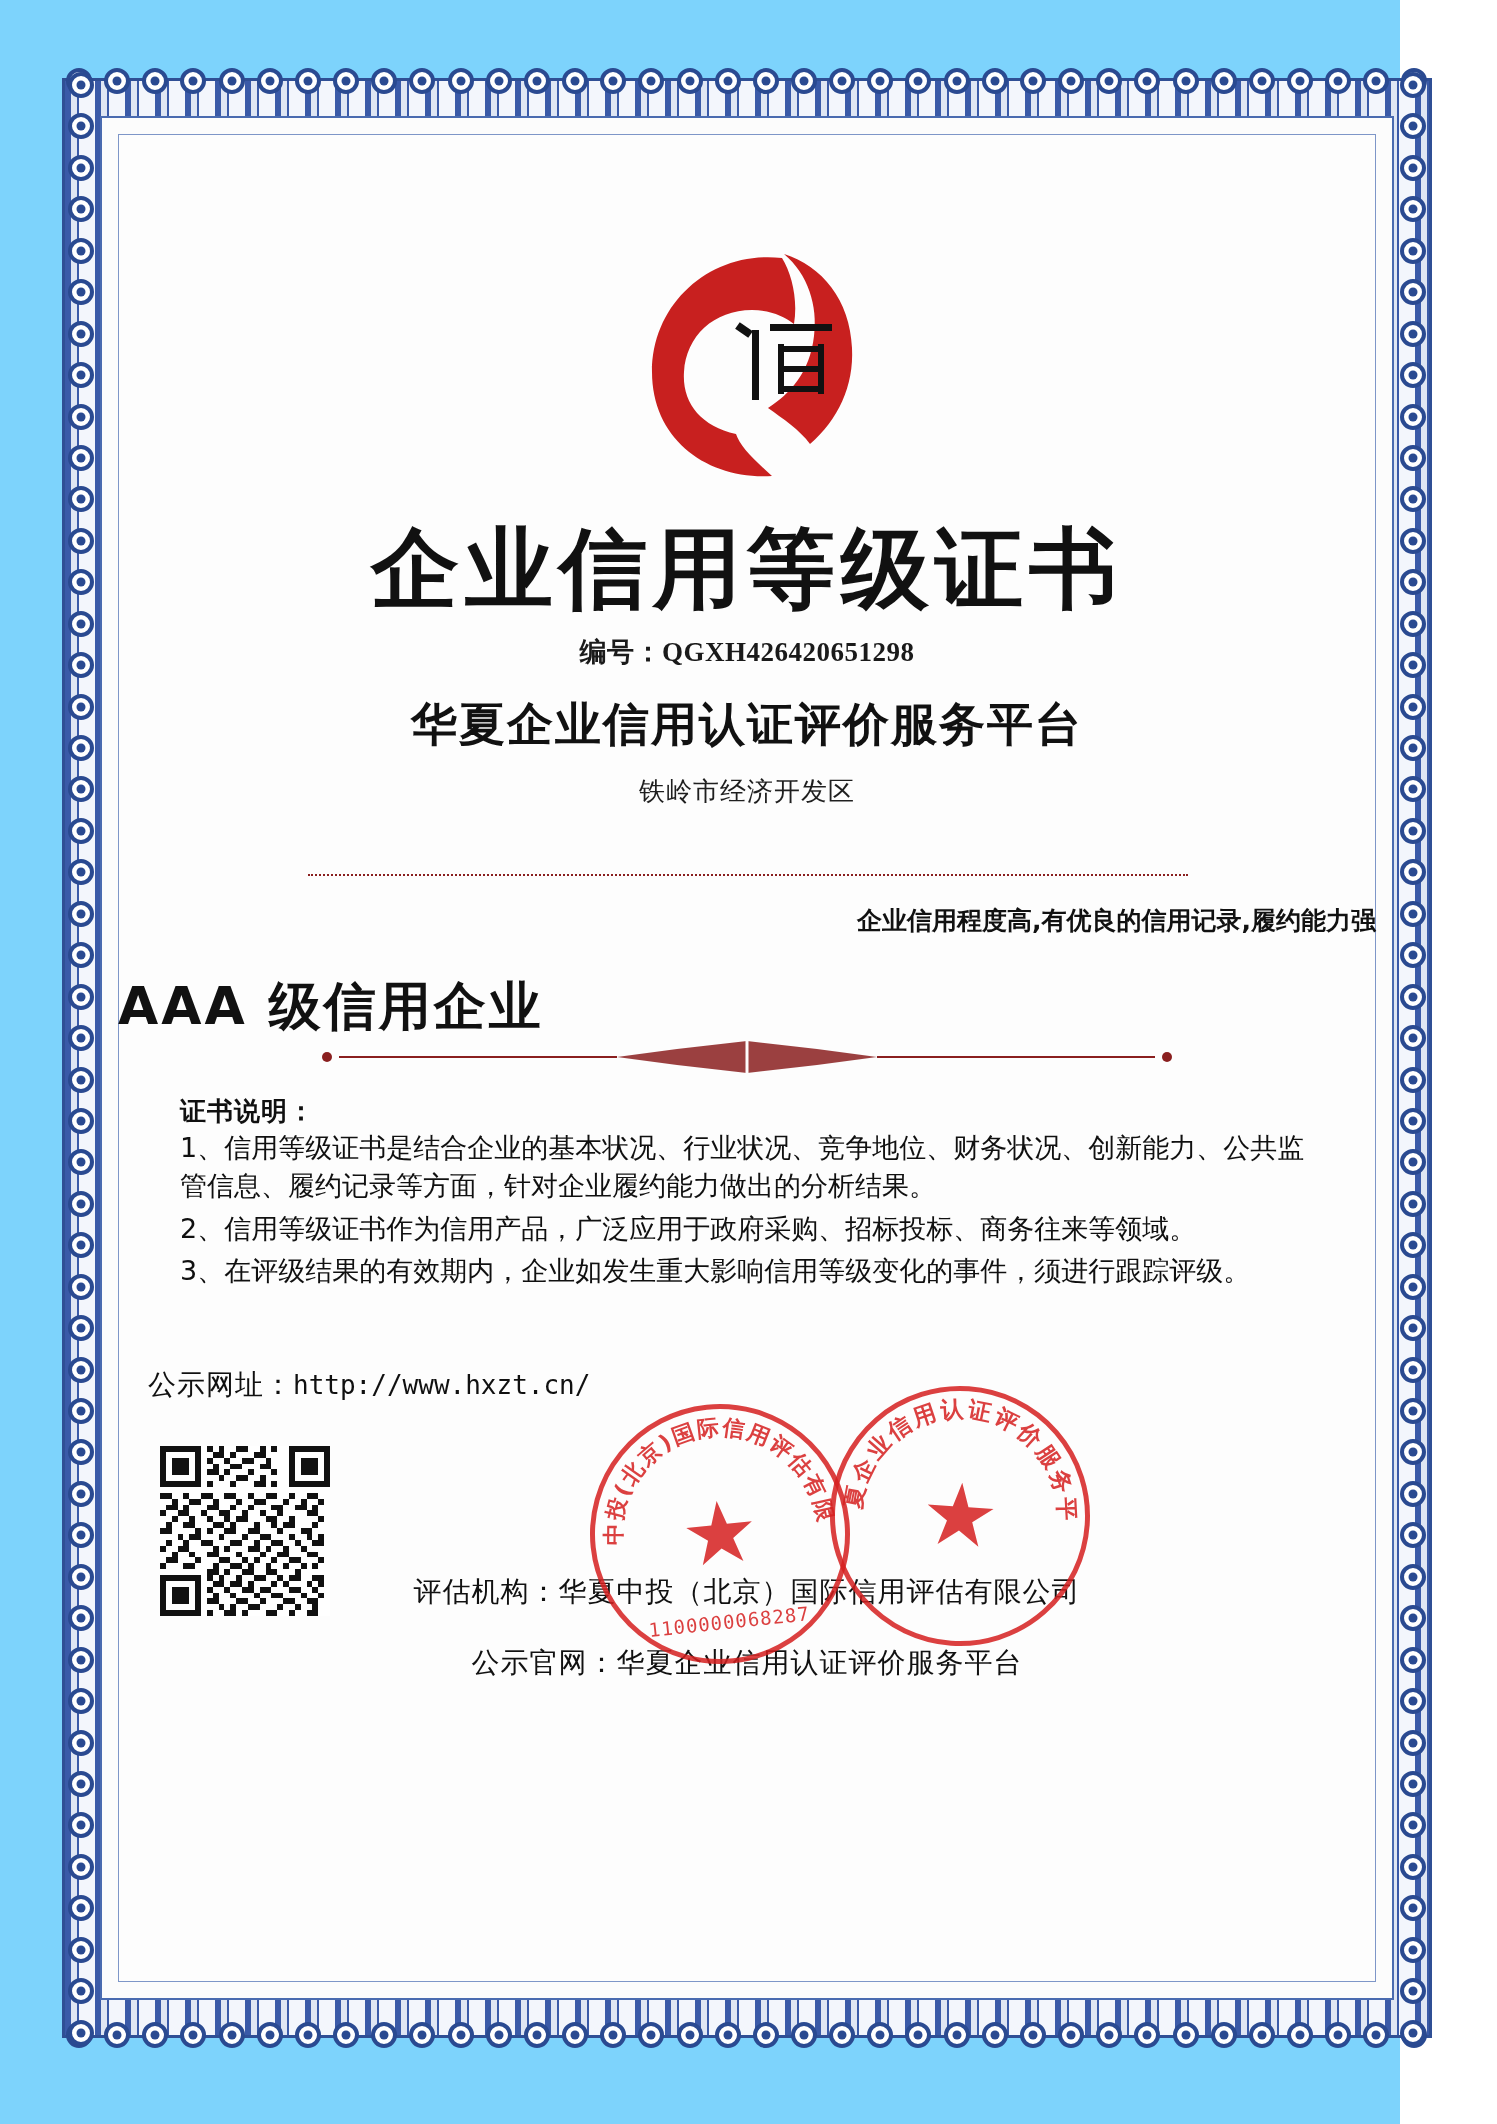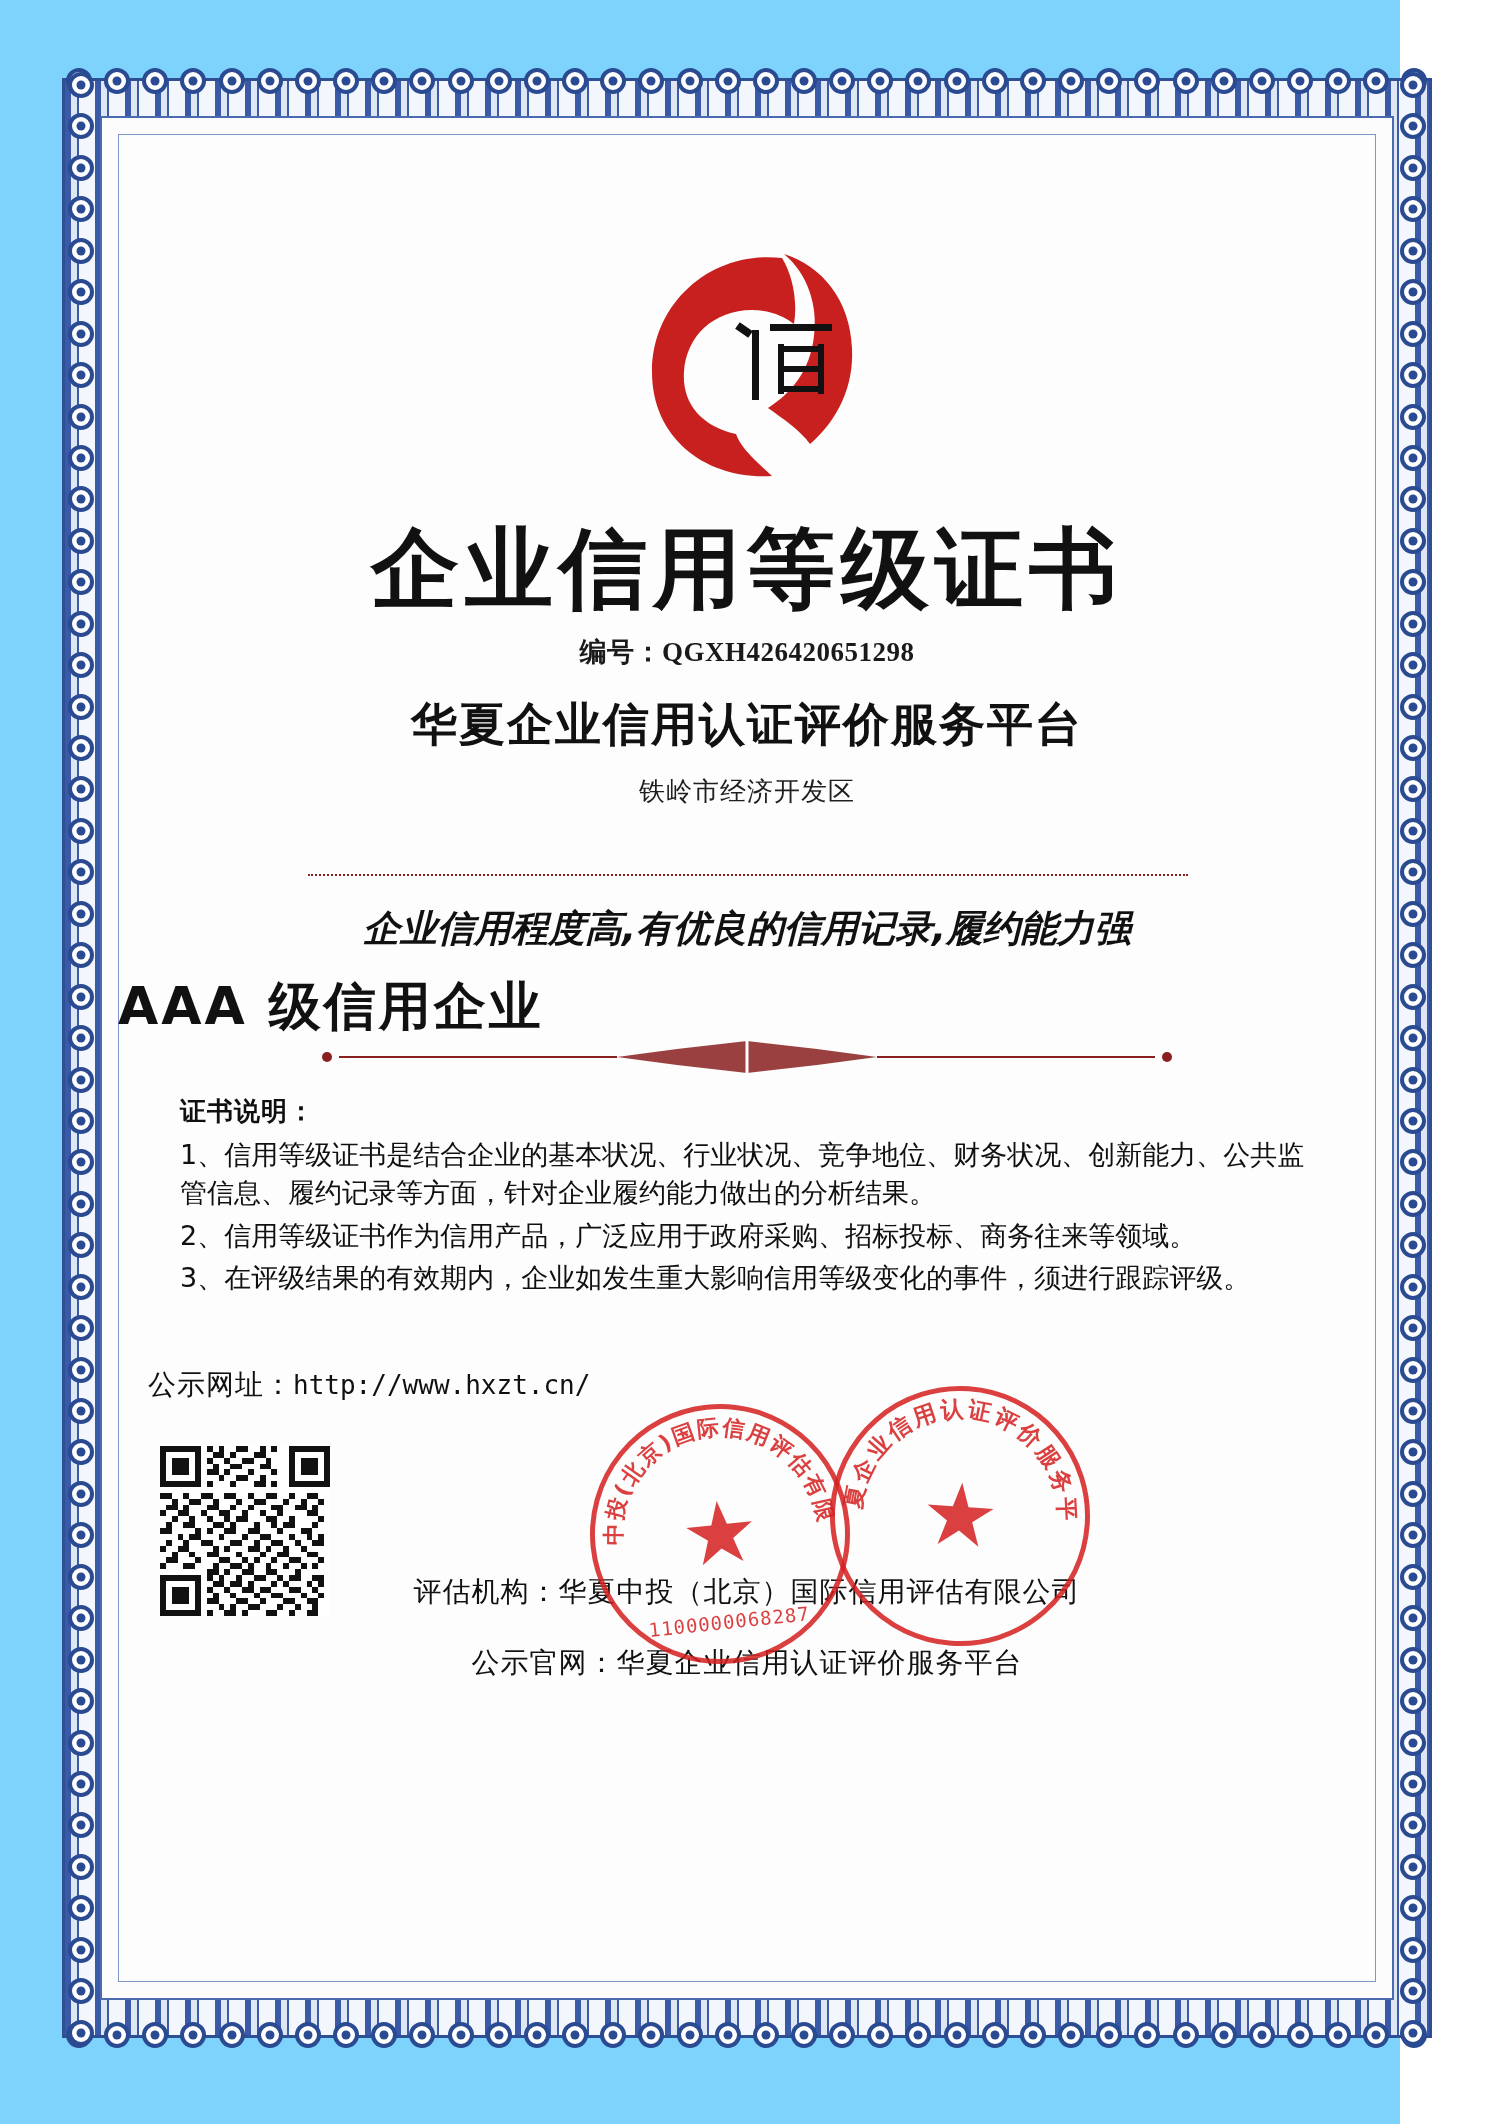--- a/index.html
+++ b/index.html
@@ -174,27 +174,26 @@
     width: 880px;
     border-top: 2px dotted #8a1f1f;
     height: 0;
   }
 
   .evaluation-line {
     position: absolute;
     top: 770px;
     left: 0;
     width: 100%;
-    text-align: center;
+    text-align: right;
     font-family: "DejaVu Sans", sans-serif;
     font-weight: bold;
-    font-size: 37px;
+    font-size: 25px;
     color: #111111;
     letter-spacing: 0px;
-    font-style: italic;
   }
 
   .grade-line {
     position: absolute;
     top: 838px;
     left: 0;
     width: 100%;
     text-align: left;
     font-family: "DejaVu Sans", sans-serif;
     font-weight: bold;
@@ -218,21 +217,20 @@
     position: absolute;
     top: 960px;
     left: 62px;
     width: 1130px;
     font-family: "DejaVu Sans", sans-serif;
     color: #101010;
   }
   .notes-title {
     font-weight: bold;
     font-size: 26px;
-    margin-bottom: 7px;
     letter-spacing: 1px;
   }
   .note-item {
     font-size: 27px;
     line-height: 1.42;
     margin-bottom: 4px;
     text-indent: 0;
   }
   .note-item .note-body { display: inline; }
 

